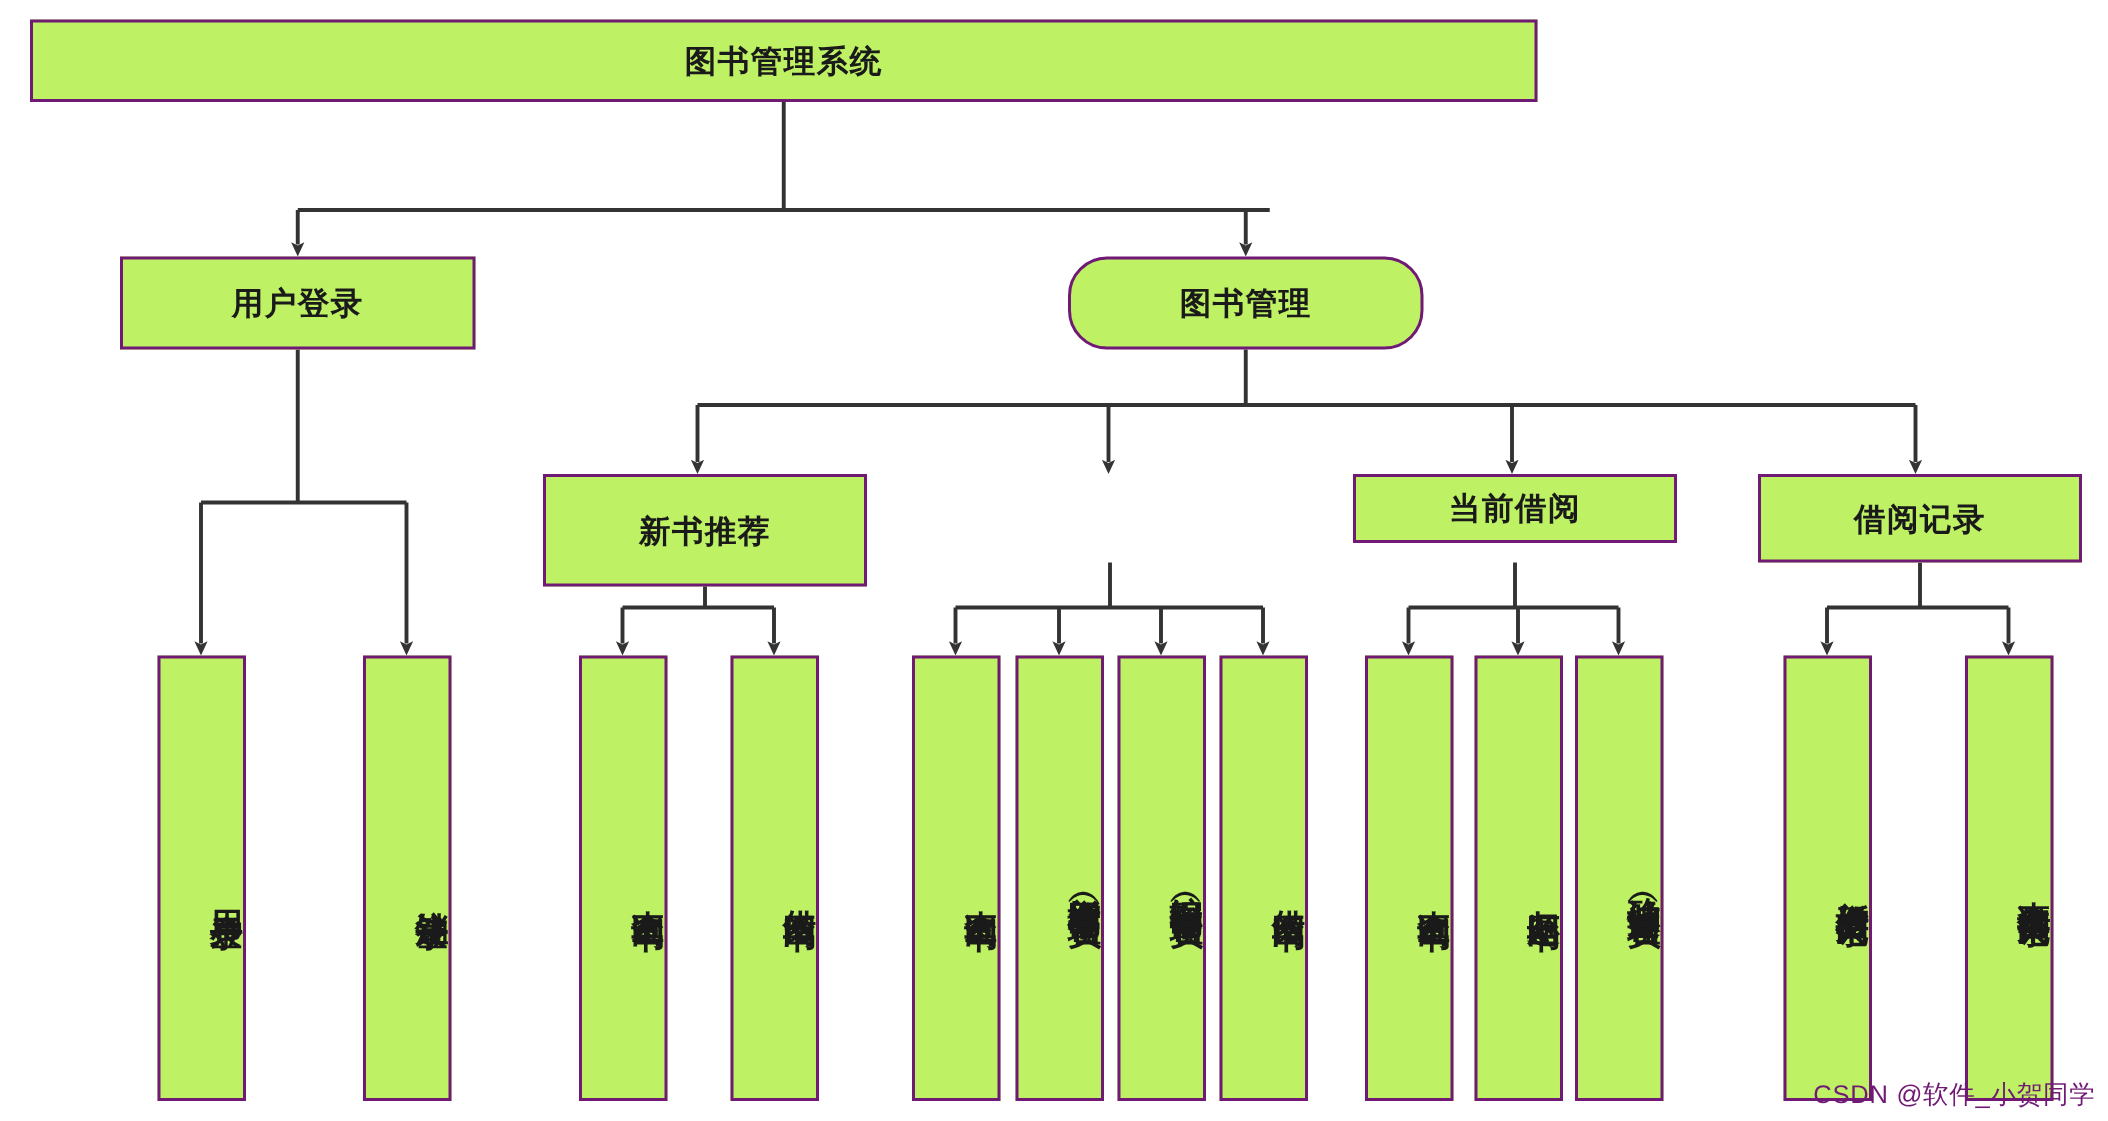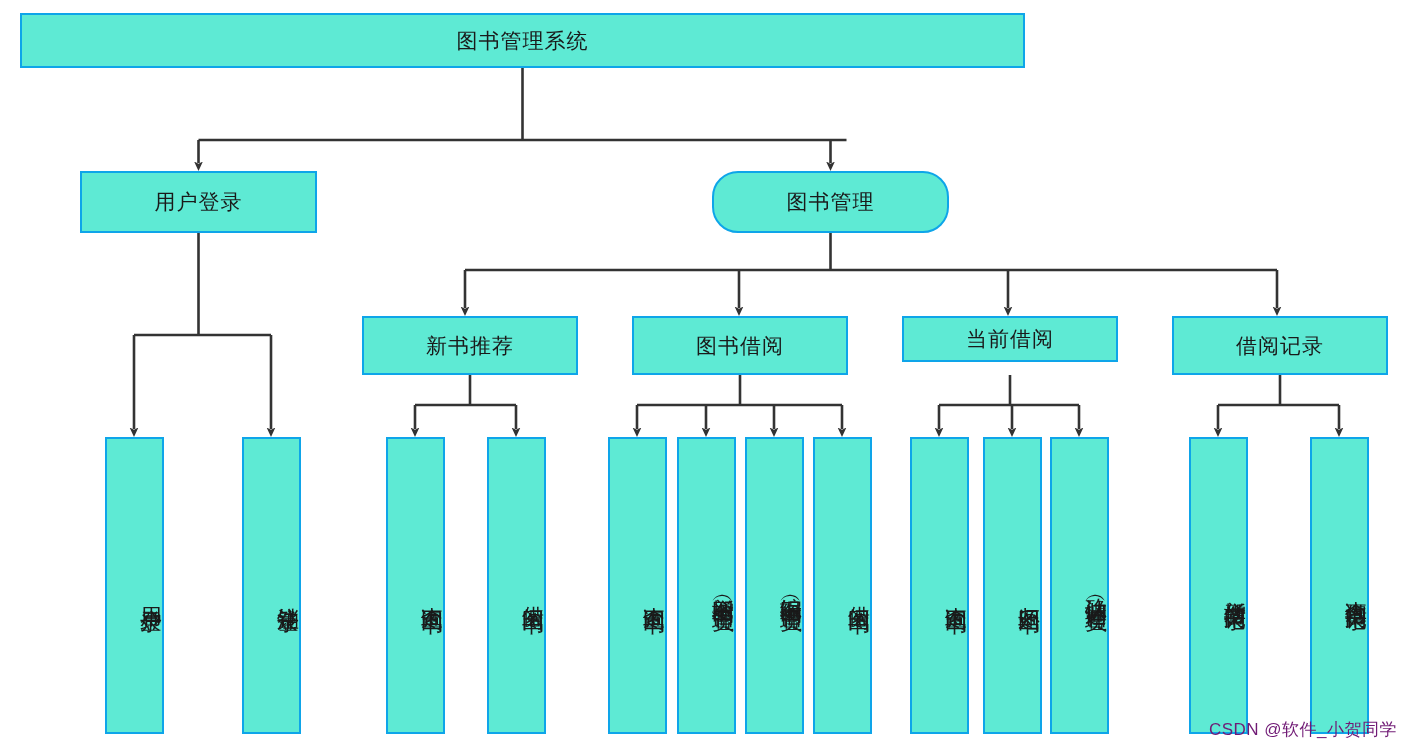--- a/index.html
+++ b/index.html
@@ -21,26 +21,27 @@
     position: absolute;
     left: 0;
     top: 0;
     width: 1405px;
     height: 747px;
     pointer-events: none;
   }
   .node {
     position: absolute;
     box-sizing: border-box;
-    background: #5eead4;
-    border: 2px solid #0ea5e9;
+    background: #bef264;
+    border: 2px solid #701a75;
     display: flex;
     align-items: center;
     justify-content: center;
     color: #1a1a1a;
+    font-weight: bold;
   }
   .node.horizontal {
     font-size: 21px;
     letter-spacing: 1px;
   }
   .node.vertical {
     writing-mode: vertical-rl;
     text-orientation: upright;
     font-size: 22px;
     letter-spacing: 2px;
@@ -128,25 +129,22 @@
     <span class="node-label">图书管理系统</span>
   </div>
 
   <div class="node horizontal" style="left:80px; top:171px; width:237px; height:62px;">
     <span class="node-label">用户登录</span>
   </div>
   <div class="node horizontal" style="left:712px; top:171px; width:237px; height:62px;border-radius:26px;">
     <span class="node-label">图书管理</span>
   </div>
 
-  <div class="node horizontal" style="left:362px; top:316px; width:216px; height:59px;">
+  <div class="node horizontal" style="left:362px; top:316px; width:216px; height:75px;">
     <span class="node-label">新书推荐</span>
-  </div>
-  <div class="node horizontal" style="left:632px; top:316px; width:216px; height:59px;">
-    <span class="node-label">图书借阅</span>
   </div>
   <div class="node horizontal" style="left:902px; top:316px; width:216px; height:46px;">
     <span class="node-label">当前借阅</span>
   </div>
   <div class="node horizontal" style="left:1172px; top:316px; width:216px; height:59px;">
     <span class="node-label">借阅记录</span>
   </div>
 
   <div class="node vertical" style="left:105px; top:437px; width:59px; height:297px;">
     <span class="node-label">用户登录</span>

